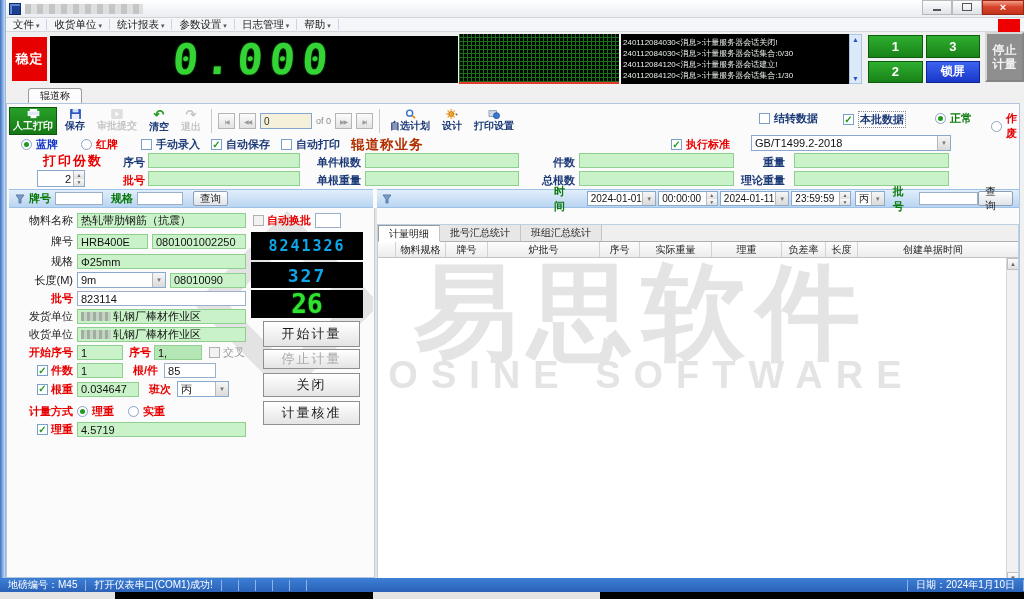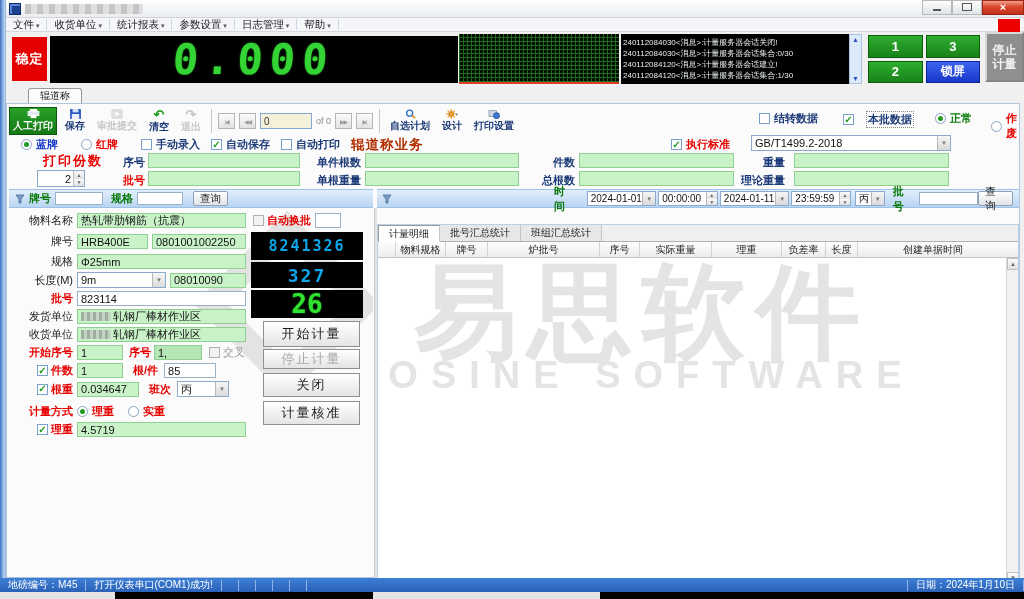--- a/index.html
+++ b/index.html
@@ -331,21 +331,21 @@
             <circle cx="10" cy="8" r="3.6" fill="none" stroke="#1a4a9a"></circle>
         </svg>
         <span>打印设置</span>
       </div>
     </div>
 
     <div class="tb-right" style="left:752px;">
       <span class="cb"></span>
       <span class="lblnavy" style="margin-left:4px;">结转数据</span>
     </div>
-    <div class="tb-right" style="left:836px;gap:8px;">
+    <div class="tb-right" style="left:836px;">
       <span class="cb checked"></span>
       <span class="lblnavy" style="margin-left:4px;border:1px dotted #888;padding:0 1px;">本批数据</span>
     </div>
     <div class="tb-right" style="left:928px;">
       <span class="rb sel"></span>
       <span class="lblgreen" style="margin-left:4px;">正常</span>
     </div>
     <div class="tb-right" style="left:984px;">
       <span class="rb"></span>
       <span class="lblred" style="margin-left:4px;">作废</span>

